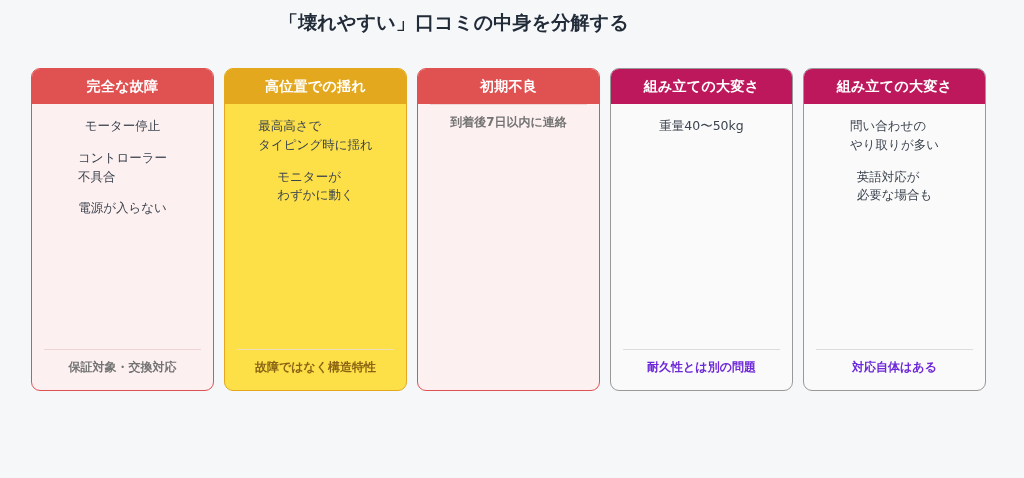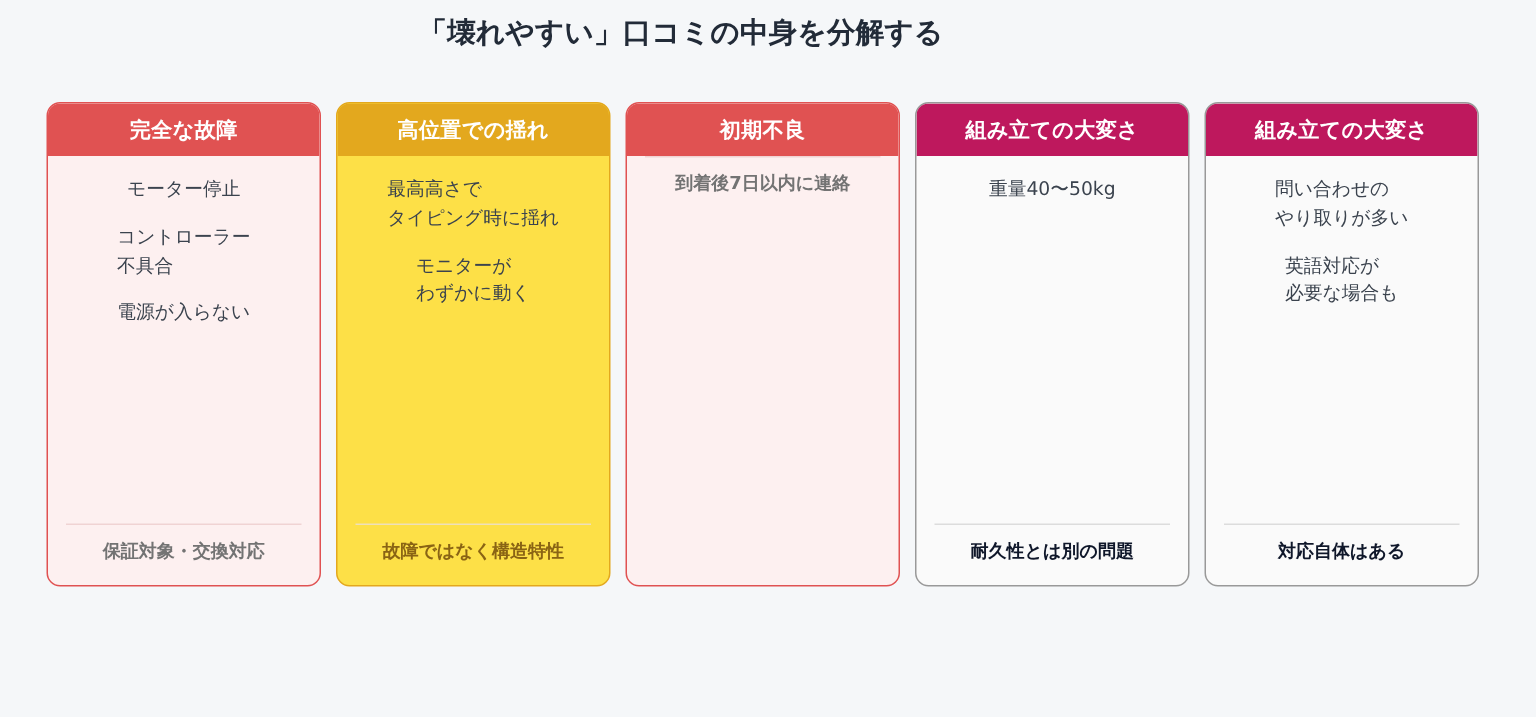--- a/index.html
+++ b/index.html
@@ -97,21 +97,21 @@
   .card.v-red .card-footer { color: #737373; border-top-color: #f0d3d3; }
 
   
   .card.v-amber { border-color: #e3a81e; background: #fde047; }
   .card.v-amber .card-header { background: #e3a81e; }
   .card.v-amber .card-footer { color: #8a6414; border-top-color: #eee0bb; }
 
   
   .card.v-gray { border-color: #999999; background: #fafafa; }
   .card.v-gray .card-header { background: #be185d; }
-  .card.v-gray .card-footer { color: #0f172a; border-top-color: #dcdcdc; }
+  .card.v-gray .card-footer { color: #6d28d9; border-top-color: #dcdcdc; }
 </style>
 </head>
 <body>
 
 <div class="page">
 
   <div class="page-title">「壊れやすい」口コミの中身を分解する</div>
 
   <div class="cards-row">
       <div class="card v-red">

